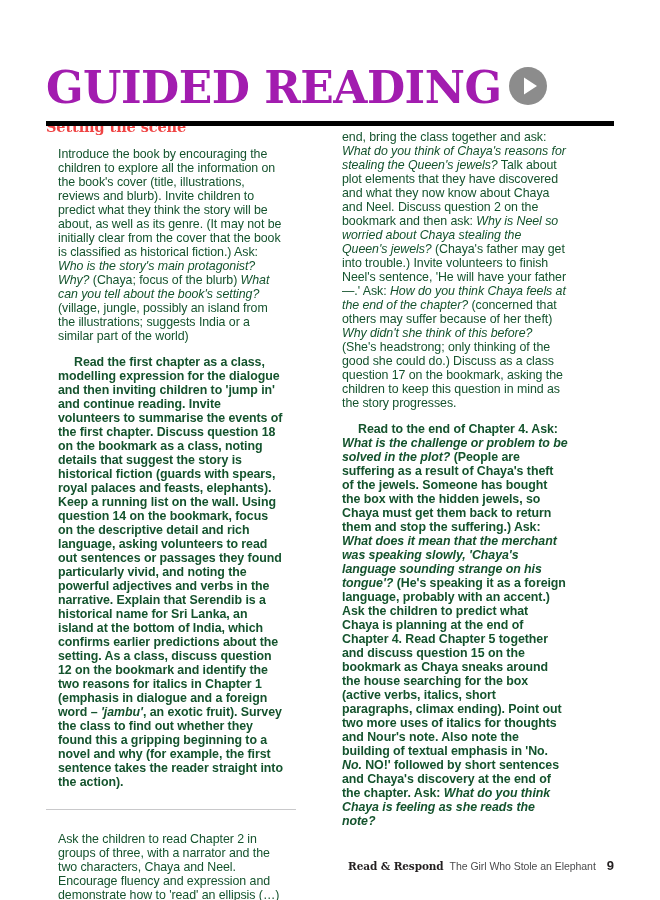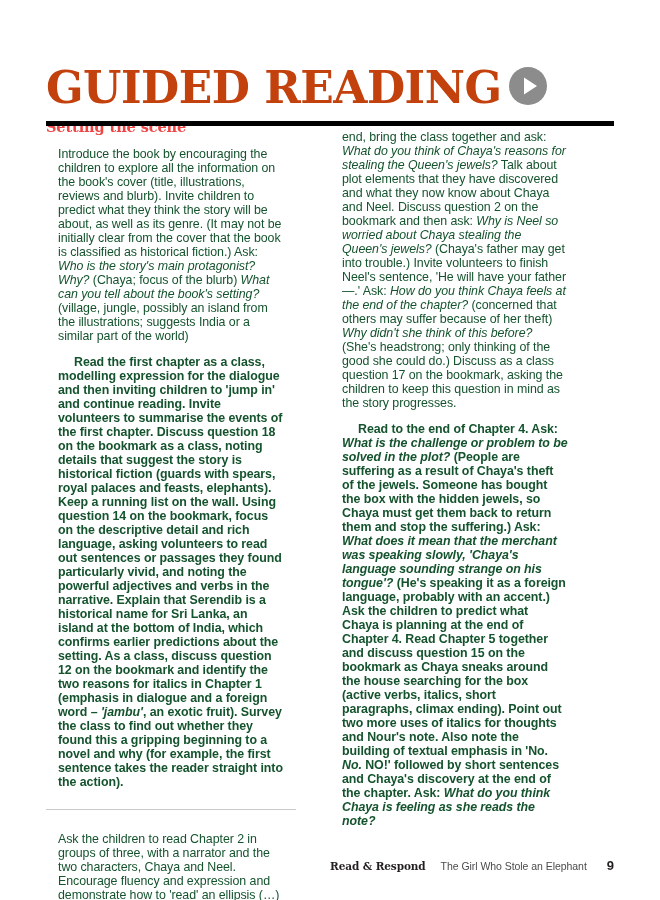--- a/index.html
+++ b/index.html
@@ -28,21 +28,21 @@
     padding-top: 66px;
     height: 96px;
     box-sizing: border-box;
   }
   .masthead-title {
     font-family: "DejaVu Serif", "Liberation Serif", serif;
     font-weight: bold;
     font-size: 44px;
     line-height: 1;
     letter-spacing: -0.5px;
-    color: #c2410c;
+    color: #a21caf;
     white-space: nowrap;
     display: inline-block;
     vertical-align: middle;
   }
   .play-badge {
     display: inline-block;
     vertical-align: middle;
     margin-left: 8px;
     margin-bottom: 4px;
     width: 38px;
@@ -99,21 +99,21 @@
 
   
   .footer {
     position: absolute;
     left: 46px;
     right: 46px;
     bottom: 27px;
     display: flex;
     align-items: baseline;
     justify-content: flex-end;
-    gap: 15px;
+    gap: 6px;
   }
   .footer-brand {
     font-family: "DejaVu Serif", "Liberation Serif", serif;
     font-weight: bold;
     font-size: 10.5px;
     color: #231f20;
     letter-spacing: -0.1px;
   }
   .footer-booktitle {
     font-size: 10.5px;

